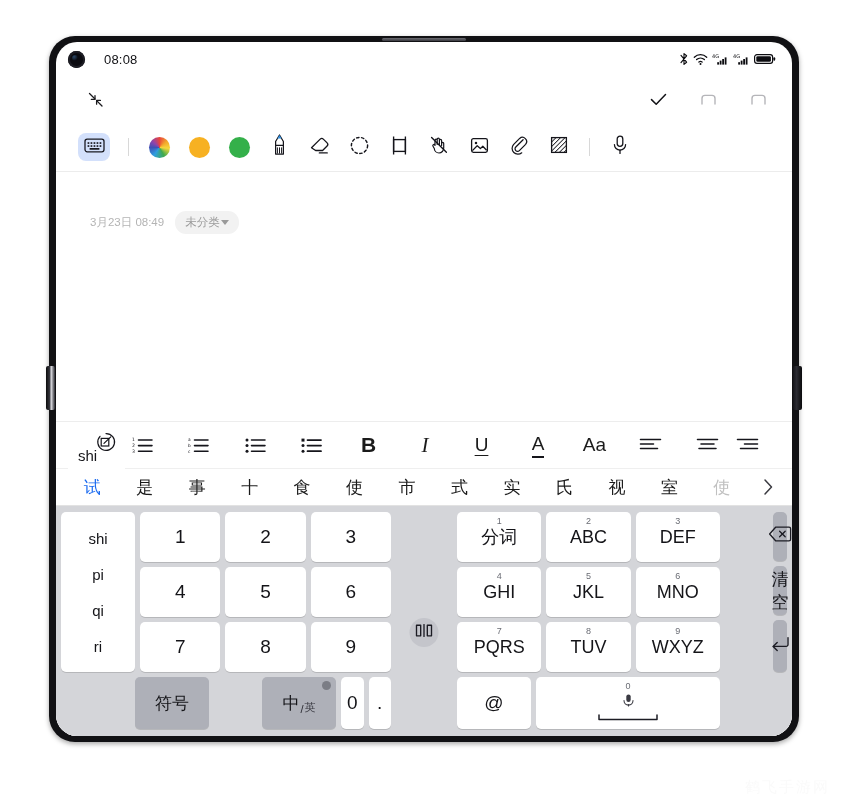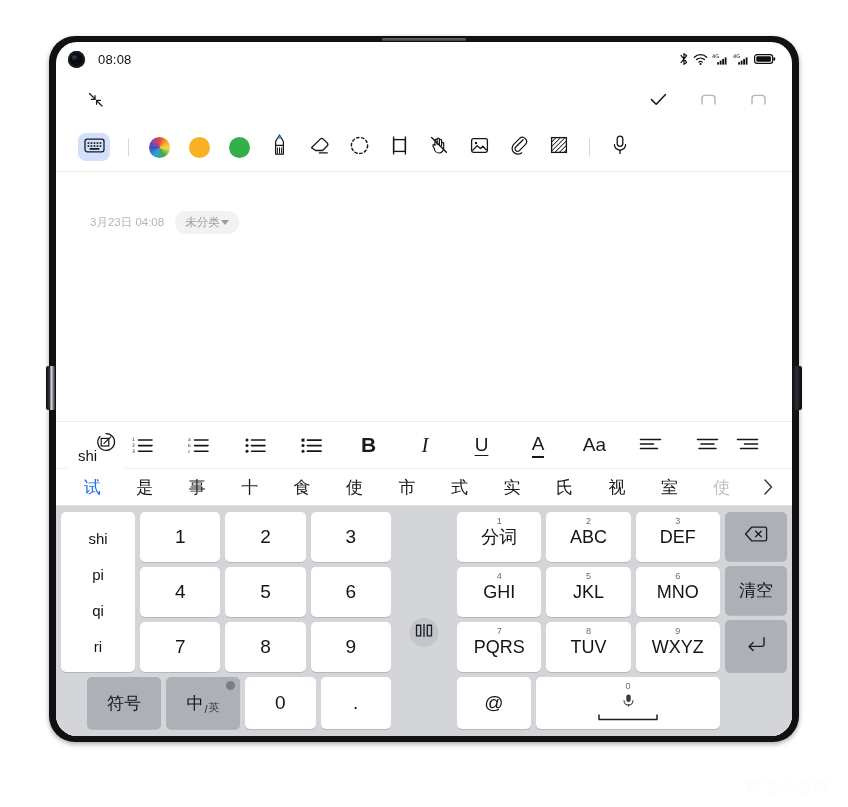--- a/index.html
+++ b/index.html
@@ -57,21 +57,21 @@
     width: 17px; height: 17px; border-radius: 50%;
     background: #0b0b10;
     box-shadow: inset 0 0 0 2px #1d1d24;
     position: relative; flex: none;
   }
   .punchhole::after {
     content:""; position:absolute; left:4px; top:4px;
     width:6px;height:6px;border-radius:50%;
     background: radial-gradient(circle at 35% 30%, #2d4a6b, #090a10 70%);
   }
-  #status-time { font-size: 13px; color: #101014; margin-left: 13px; letter-spacing: .2px;}
+  #status-time { font-size: 13px; color: #101014; margin-left: 19px; letter-spacing: .2px;}
   #status-icons { margin-left: auto; display: flex; align-items: center; gap: 4px; }
   #status-icons svg { display: block; }
 
   
   #notebar {
     height: 47px;
     display: flex; align-items: center;
     padding: 0 22px 0 26px;
   }
   #collapse-btn { width: 28px; height: 28px; display:flex; align-items:center; justify-content:center;}
@@ -168,21 +168,21 @@
   .kb-row { display: flex; gap: 5px; flex: 1 1 0; }
   .key {
     background: #ffffff;
     border-radius: 5px;
     display: flex; align-items: center; justify-content: center;
     position: relative;
     box-shadow: 0 1px 0 rgba(0,0,0,.14);
     font-size: 19px; color: #141418;
     flex: 1 1 0;
   }
-  .key.gray { background: #aeb0b8; }
+  .key.gray { background: #aeb0b8; margin-left: 48px; }
   .key.sup { flex-direction: column; justify-content: center; gap: 1px; }
   .key .supnum {
     font-size: 9px; color: #6a6c74; line-height: 1;
     position: absolute; top: 5px; left: 50%; transform: translateX(-50%);
   }
   .key .mainlabel { font-size: 18px; line-height: 1; text-align: center; }
   .pinyin-col {
     width: 74px; flex: none;
     background: #fff; border-radius: 5px;
     display: flex; flex-direction: column;
@@ -406,21 +406,21 @@
             <rect x="6.2" y="2.2" width="5.6" height="10.2" rx="2.8" fill="none" stroke="#15151b" stroke-width="1.3"></rect>
             <path d="M3.4 10.6 A5.6 5.6 0 0 0 14.6 10.6" fill="none" stroke="#15151b" stroke-width="1.3" stroke-linecap="round"></path>
             <path d="M9 16.2 L9 19.4" stroke="#15151b" stroke-width="1.3" stroke-linecap="round"></path>
           </svg>
         </span>
       </div>
     </div>
 
     <div id="notebody">
       <div id="note-meta">
-        <span id="note-date">3月23日 04:08</span>
+        <span id="note-date">3月23日 08:49</span>
         <span id="note-cat">
           <span>未分类</span>
           <span class="caret-dn"></span>
         </span>
       </div>
     </div>
 
     <div id="ime">
 
       <div id="format-row">

